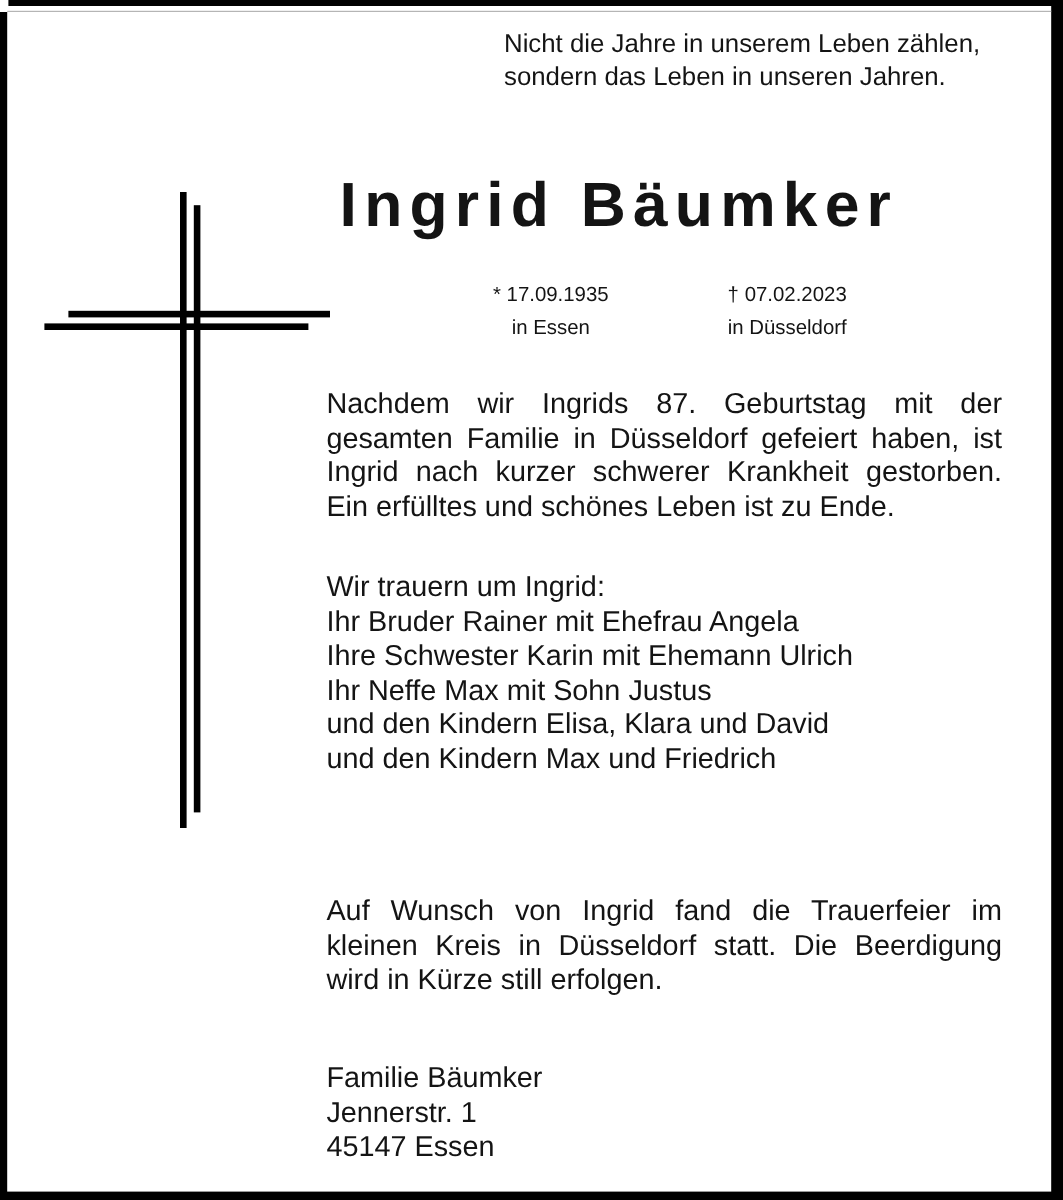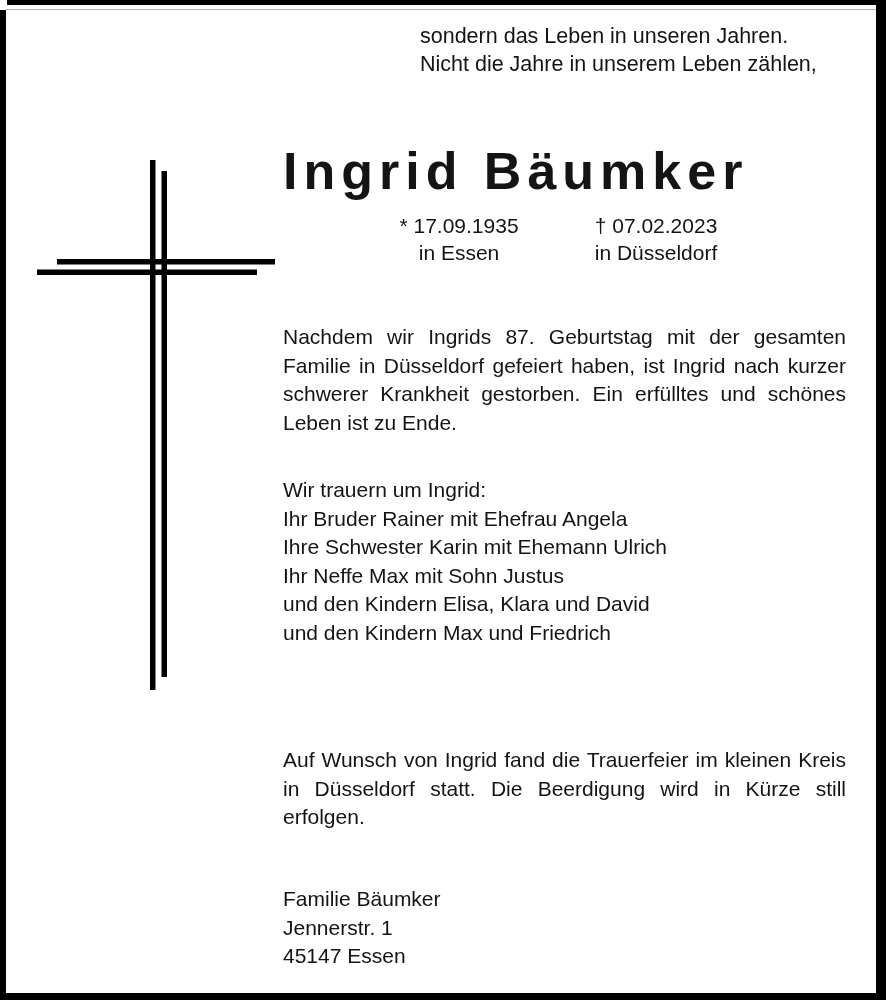--- a/index.html
+++ b/index.html
@@ -24,27 +24,27 @@
 
   .cross-svg{position:absolute;left:0;top:0;width:886px;height:1000px;pointer-events:none;}
 
   .name{
     position:absolute;left:283px;top:143px;width:562px;
     text-align:left;font-weight:bold;font-size:52px;line-height:56px;
     letter-spacing:6px;white-space:nowrap;
   }
 
   .dates{position:absolute;left:283px;top:212px;width:562px;}
-  .date-col{position:absolute;text-align:center;font-size:21px;line-height:27px;white-space:nowrap;}
+  .date-col{position:absolute;text-align:center;font-size:17px;line-height:27px;white-space:nowrap;margin-top:20px;}
   .date-col.birth{left:100px;width:152px;}
   .date-col.death{left:289px;width:168px;}
 
   .col{
-    position:absolute;left:283px;width:563px;
-    font-size:21px;line-height:28.5px;
+    position:absolute;left:272px;width:563px;
+    font-size:24px;line-height:28.5px;
   }
   .justify{text-align:justify;}
   .para-intro{top:323px;}
   .mourning{top:476px;}
   .para-funeral{top:746px;}
   .address{top:885px;}
   .line{white-space:nowrap;}
 </style>
 </head>
 <body>
@@ -56,22 +56,22 @@
 <div class="edge-topline"></div>
 
 <svg class="cross-svg" viewBox="0 0 886 1000" aria-hidden="true">
   <rect x="150" y="160" width="5.5" height="530" fill="#000"></rect>
   <rect x="161.5" y="171" width="5.5" height="506" fill="#000"></rect>
   <rect x="57" y="259" width="218" height="5.5" fill="#000"></rect>
   <rect x="37" y="269.5" width="220" height="5.5" fill="#000"></rect>
 </svg>
 
 <div class="quote">
+  <div class="line">Nicht die Jahre in unserem Leben zählen,</div>
   <div class="line">sondern das Leben in unseren Jahren.</div>
-  <div class="line">Nicht die Jahre in unserem Leben zählen,</div>
 </div>
 
 <div class="name">Ingrid Bäumker</div>
 
 <div class="dates">
   <div class="date-col birth">
     <div class="line"><span>*</span> <span>17.09.1935</span></div>
     <div class="line">in Essen</div>
   </div>
   <div class="date-col death">

